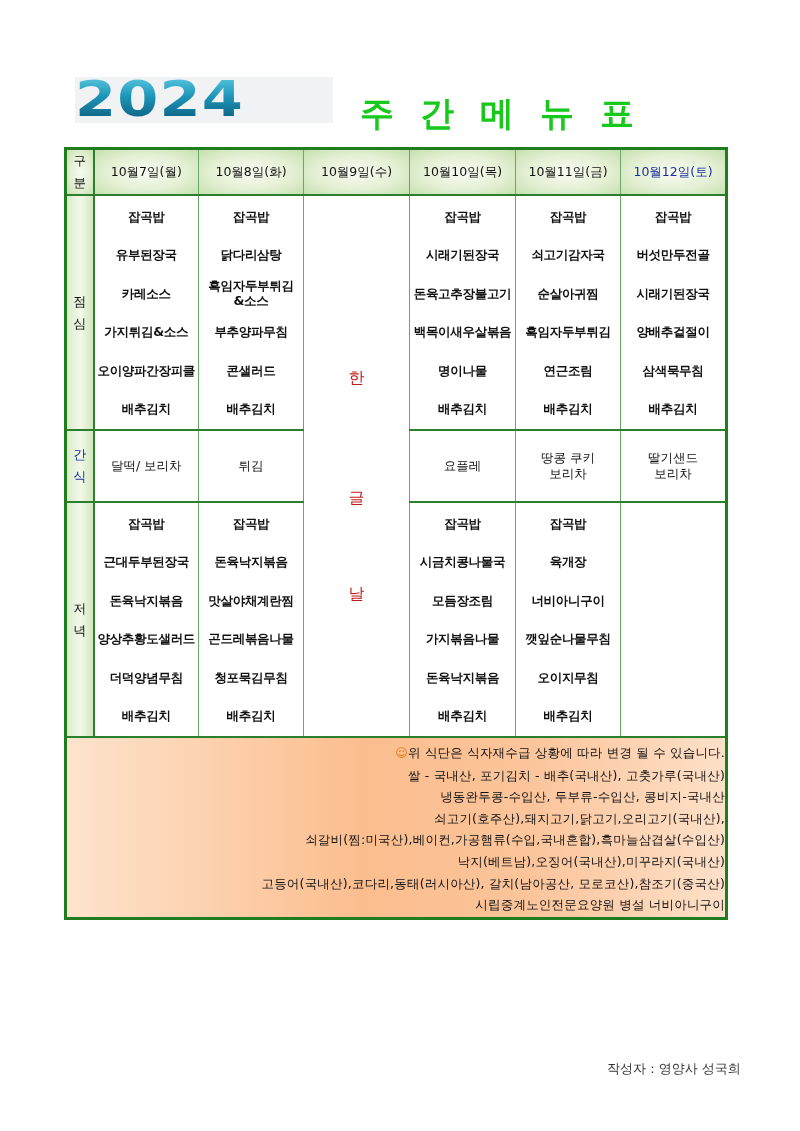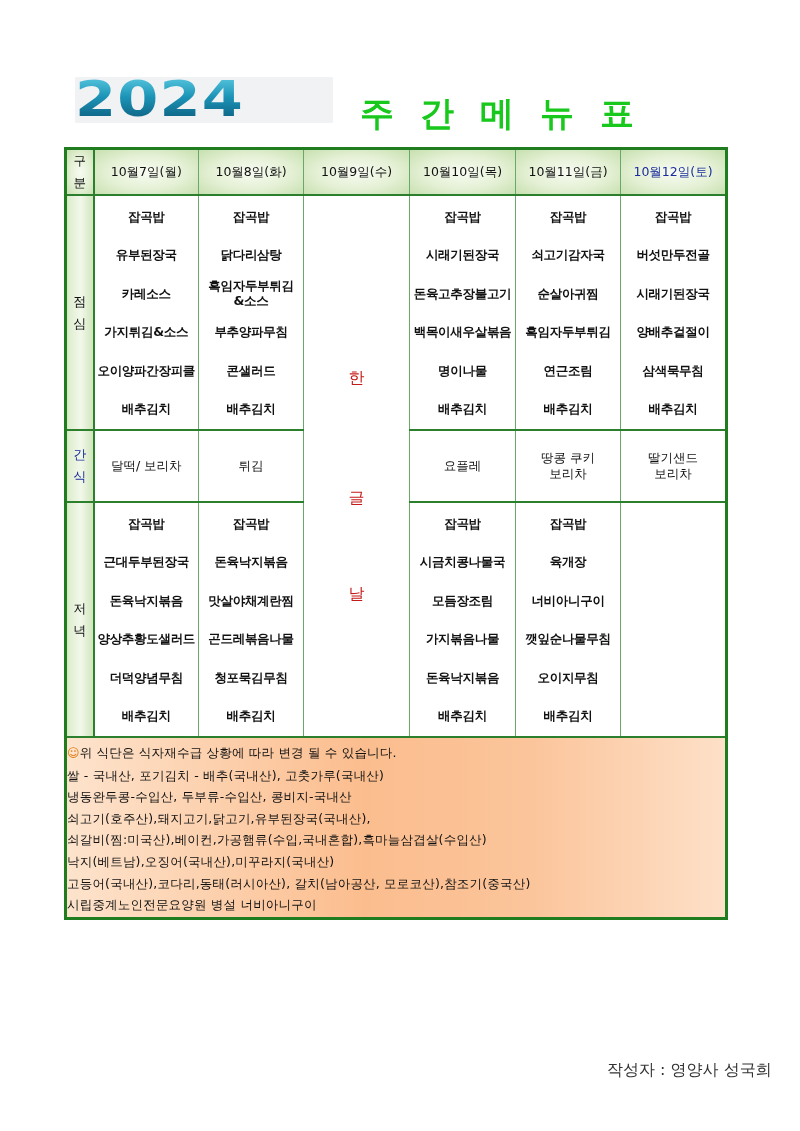--- a/index.html
+++ b/index.html
@@ -53,25 +53,25 @@
   }
   .holiday .hw { display: block; position: absolute; left: 0; width: 100%; text-align: center; }
   .holiday-wrap { position: relative; height: 100%; }
 
   
   .notes-row td {
     background: linear-gradient(90deg, #fde3cc 0%, #fbbd8e 45%, #fbc49a 70%, #fde0c8 100%);
     border-top: 2px solid #2c7f2c !important;
     height: 181px; padding-top: 4px; vertical-align: top;
   }
-  .notes { text-align: left; font-size: 12.5px; line-height: 21.6px; letter-spacing: 0.2px; }
+  .notes { text-align: right; font-size: 12.5px; line-height: 21.6px; letter-spacing: 0.2px; }
   .notes .smile { color: #e07a14; font-size: 12px; }
 
   
-  .author { position: absolute; left: 607px; top: 1060px; font-size: 16px; color: #333; white-space: nowrap; text-align: right; }
+  .author { position: absolute; left: 607px; top: 1060px; font-size: 13px; color: #333; white-space: nowrap; text-align: right; }
 </style>
 </head>
 <body>
 
 <div class="title-bar">
   <div class="year-logo-bg"></div>
   <div class="year-logo">2024</div>
   <div class="title-text">주간메뉴표</div>
 </div>
 
@@ -229,21 +229,21 @@
           <div class="items"></div>
         </td>
     </tr>
 
     <tr class="notes-row">
       <td colspan="7">
         <div class="notes">
           <div><span class="smile">☺</span><span>위 식단은 식자재수급 상황에 따라 변경 될 수 있습니다.</span></div>
           <div>쌀 - 국내산, 포기김치 - 배추(국내산), 고춧가루(국내산)</div>
           <div>냉동완두콩-수입산, 두부류-수입산, 콩비지-국내산</div>
-          <div>쇠고기(호주산),돼지고기,닭고기,유부된장국(국내산),</div>
+          <div>쇠고기(호주산),돼지고기,닭고기,오리고기(국내산),</div>
           <div>쇠갈비(찜:미국산),베이컨,가공햄류(수입,국내혼합),흑마늘삼겹살(수입산)</div>
           <div>낙지(베트남),오징어(국내산),미꾸라지(국내산)</div>
           <div>고등어(국내산),코다리,동태(러시아산), 갈치(남아공산, 모로코산),참조기(중국산)</div>
           <div>시립중계노인전문요양원 병설 너비아니구이</div>
         </div>
       </td>
     </tr>
   </tbody>
 </table>
 

